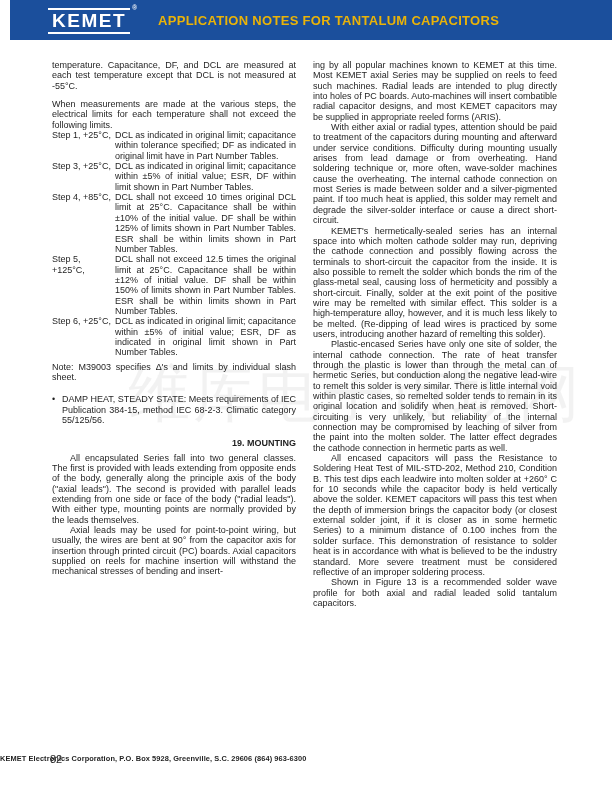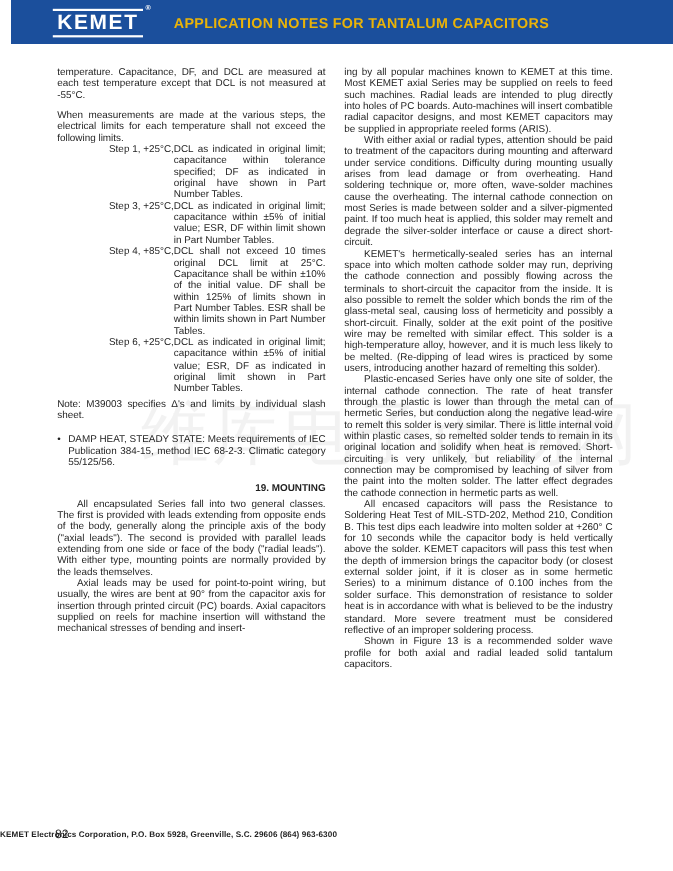--- a/index.html
+++ b/index.html
@@ -80,21 +80,21 @@
     line-height: 10.35px;
     text-align: justify;
   }
   .col { width: 244px; flex: 0 0 244px; }
 
   .p          { margin-bottom: 0; }
   .p-gap      { margin-bottom: 8px; }
   .indent     { text-indent: 18px; }
 
   .step       { display: flex; }
-  .step-label { width: 63px; flex: 0 0 63px; text-align: right; margin-left: 43px; }
+  .step-label { width: 63px; flex: 0 0 63px; text-align: left; }
   .step-text  { flex: 1; text-align: justify; }
 
   .note       { margin-top: 4px; }
 
   .bullet-row  { display: flex; margin-top: 12px; }
   .bullet-dot  { width: 10px; flex: 0 0 10px; text-align: left; }
   .bullet-text { flex: 1; text-align: justify; }
 
   .heading {
     margin-top: 13px;
@@ -135,31 +135,33 @@
   <div class="watermark">维库电子市场网</div>
 
   <div class="content">
 
     <div class="col">
       <div class="p p-gap">temperature. Capacitance, DF, and DCL are measured at each test temperature except that DCL is not measured at -55°C.</div>
       <div class="p">When measurements are made at the various steps, the electrical limits for each temperature shall not exceed the following limits.</div>
 
       <div class="step">
         <div class="step-label">Step 1, +25°C,</div>
-        <div class="step-text">DCL as indicated in original limit; capacitance within tolerance specified; DF as indicated in original have shown in Part Number Tables.</div>
+        <div class="step-text">DCL as indicated in original limit; capacitance within tolerance specified; DF as indicated in original limit have in Part Number Tables.</div>
       </div>
       <div class="step">
         <div class="step-label">Step 3,  +25°C,</div>
         <div class="step-text">DCL as indicated in original limit; capacitance within ±5% of initial value; ESR, DF within limit shown in Part Number Tables.</div>
       </div>
       <div class="step">
         <div class="step-label">Step 4,  +85°C,</div>
         <div class="step-text">DCL shall not exceed 10 times original DCL limit at 25°C. Capacitance shall be within ±10% of the initial value. DF shall be within 125% of limits shown in Part Number Tables. ESR shall be within limits shown in Part Number Tables.</div>
       </div>
       <div class="step">
+        <div class="step-label">Step 5, +125°C,</div>
+        <div class="step-text">DCL shall not exceed 12.5 times the original limit at 25°C. Capacitance shall be within ±12% of initial value. DF shall be within 150% of limits shown in Part Number Tables. ESR shall be within limits shown in Part Number Tables.</div>
       </div>
       <div class="step">
         <div class="step-label">Step 6,  +25°C,</div>
         <div class="step-text">DCL as indicated in original limit; capacitance within ±5% of initial value; ESR, DF as indicated in original limit shown in Part Number Tables.</div>
       </div>
 
       <div class="p note">Note: M39003 specifies Δ's and limits by individual slash sheet.</div>
 
       <div class="bullet-row">
         <div class="bullet-dot">•</div>

